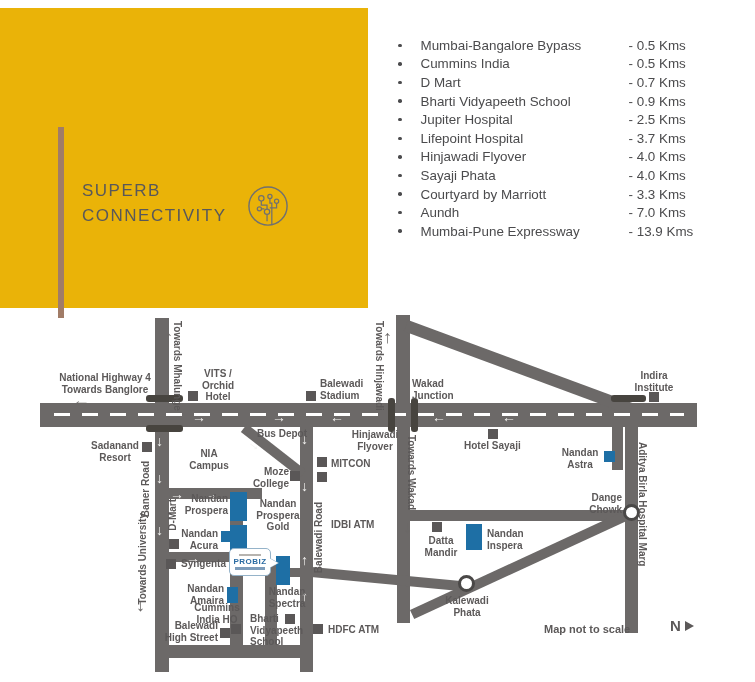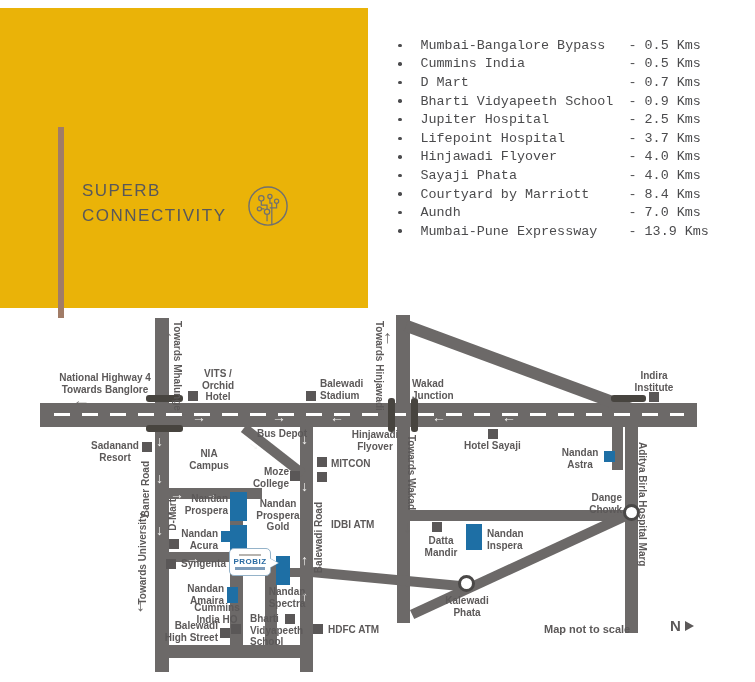--- a/index.html
+++ b/index.html
@@ -5,21 +5,21 @@
   html,body{margin:0;padding:0;background:#fff;}
   .stage{position:relative;width:755px;height:682px;background:#fff;overflow:hidden;
          font-family:"Liberation Sans",sans-serif;}
   
   .panel{position:absolute;left:0;top:8px;width:368px;height:300px;background:#eab308;}
   .accent{position:absolute;left:58px;top:127px;width:6px;height:191px;background:#a17c67;}
   .title{position:absolute;left:82px;top:170px;font-size:17px;line-height:25px;
          letter-spacing:1.5px;color:#59585a;white-space:pre-line;}
   .cicon{position:absolute;left:247px;top:177px;}
   
-  .dlist{position:absolute;left:396px;top:36px;width:340px;list-style:none;margin:0;padding:0;font-family:Liberation Mono, monospace;}
+  .dlist{position:absolute;left:396px;top:36px;width:340px;list-style:none;margin:0;padding:0;}
   .dlist li{position:relative;height:18.6px;display:flex;align-items:center;
             font-size:13.4px;color:#4b4b4d;}
   .bullet{width:3.5px;height:3.5px;border-radius:50%;background:#4b4b4d;margin:0 0 0 2px;flex:0 0 auto;}
   .dname{margin-left:19px;width:206px;}
   .ddist{margin-left:2px;}
   
   .map{position:absolute;left:0;top:315px;width:755px;height:367px;}
   .road{position:absolute;background:#6c6968;}
   .dash{position:absolute;height:3px;background-image:repeating-linear-gradient(90deg,#fff 0,#fff 16px,rgba(0,0,0,0) 16px,rgba(0,0,0,0) 28px);}
   .bridge{position:absolute;background:#47443f;border-radius:3px;}
@@ -114,21 +114,21 @@
         <span class="ddist">- 4.0 Kms</span>
       </li>
     <li>
         <span class="bullet"></span>
         <span class="dname">Sayaji Phata</span>
         <span class="ddist">- 4.0 Kms</span>
       </li>
     <li>
         <span class="bullet"></span>
         <span class="dname">Courtyard by Marriott</span>
-        <span class="ddist">- 8.4 Kms</span>
+        <span class="ddist">- 3.3 Kms</span>
       </li>
     <li>
         <span class="bullet"></span>
         <span class="dname">Aundh</span>
         <span class="ddist">- 7.0 Kms</span>
       </li>
     <li>
         <span class="bullet"></span>
         <span class="dname">Mumbai-Pune Expressway</span>
         <span class="ddist">- 13.9 Kms</span>

